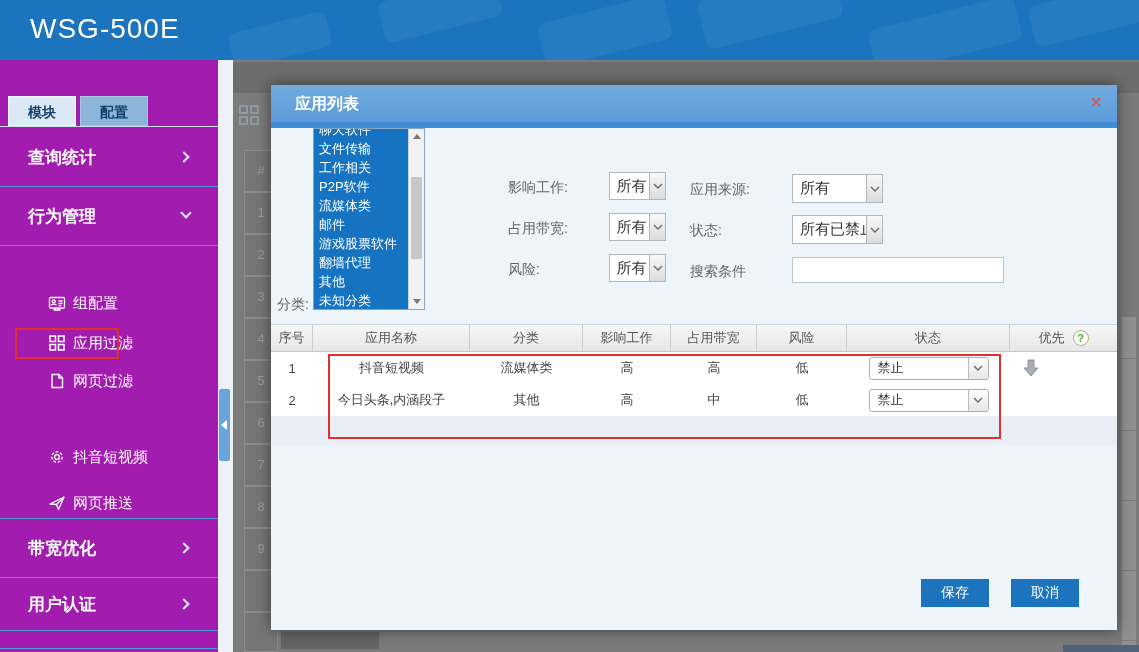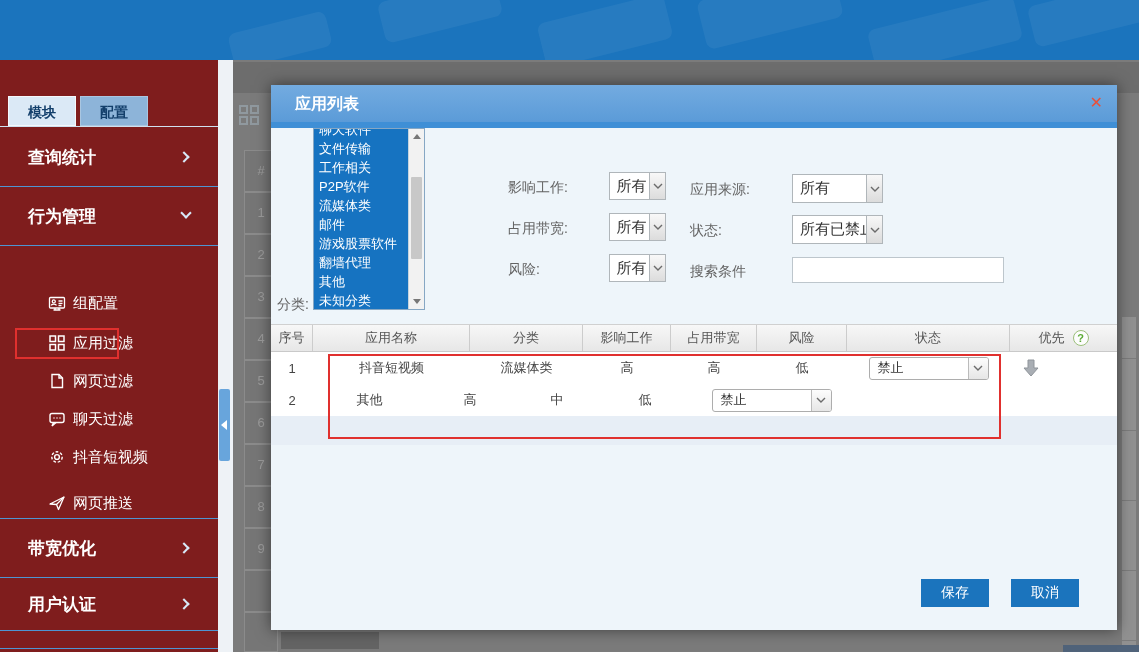--- a/index.html
+++ b/index.html
@@ -6,21 +6,21 @@
   html,body { width:1139px; height:652px; overflow:hidden; }
   body { font-family:"Liberation Sans","DejaVu Sans",sans-serif; background:#7b7b7b; position:relative; }
   .abs { position:absolute; }
 
   
   .header { left:0; top:0; width:1139px; height:60px; background:#1b74bd; overflow:hidden; z-index:6; }
   .logo { left:30px; top:13px; color:#fff; font-size:28px; letter-spacing:1px; font-weight:400; }
   .key { background:rgba(255,255,255,.055); border-radius:8px; transform:rotate(-14deg); }
 
   
-  .sidebar { left:0; top:60px; width:218px; height:592px; background:#7f1d1d; z-index:5; }
+  .sidebar { left:0; top:60px; width:218px; height:592px; background:#a21caf; z-index:5; }
   .gapstrip { left:218px; top:60px; width:15px; height:592px; background:#eef2f6; z-index:4; }
   .tab { top:36px; height:30px; width:68px; text-align:center; line-height:30px; font-size:14px; font-weight:bold; color:#133f6b; cursor:pointer; }
   .tab.active { left:8px; background:#dbe9f6; border:1px solid #f4f8fc; }
   .tab.inactive { left:80px; background:#8db4d9; border:1px solid #a9c6e1; }
   .tabline { left:0; top:66px; width:218px; height:1px; background:#cfe0ef; }
   .group { left:0; width:218px; height:58px; color:#fff; font-size:17px; font-weight:bold; cursor:pointer;font-family:Liberation Mono, monospace; }
   .group .lbl { position:absolute; left:28px; top:50%; transform:translateY(-50%); }
   .divider { left:0; width:218px; height:1px; background:#4e95d2; }
   .chev-r { position:absolute; right:30px; top:50%; width:8px; height:8px; border-right:2px solid #d8e9f8; border-bottom:2px solid #d8e9f8; transform:translateY(-50%) rotate(-45deg); }
   .chev-d { position:absolute; right:28px; top:44%; width:8px; height:8px; border-right:2px solid #d8e9f8; border-bottom:2px solid #d8e9f8; transform:translateY(-50%) rotate(45deg); }
@@ -112,20 +112,21 @@
 <div class="abs dimbtn1"></div>
 <div class="abs dimbtn2"></div>
 
 <div class="abs header">
   <div class="abs key" style="left:380px;top:-12px;width:120px;height:42px"></div>
   <div class="abs key" style="left:540px;top:8px;width:130px;height:46px"></div>
   <div class="abs key" style="left:700px;top:-16px;width:140px;height:50px"></div>
   <div class="abs key" style="left:870px;top:12px;width:150px;height:46px"></div>
   <div class="abs key" style="left:1030px;top:-8px;width:120px;height:42px"></div>
   <div class="abs key" style="left:230px;top:22px;width:100px;height:36px"></div>
+  <div class="abs logo">WSG-500E</div>
 </div>
 
 <div class="abs gapstrip"></div>
 <div class="abs sidebar">
   <div class="abs tab active">模块</div>
   <div class="abs tab inactive">配置</div>
   <div class="abs tabline"></div>
 
   <div class="abs group" style="top:68px">
     <span class="lbl">查询统计</span>
@@ -163,30 +164,20 @@
   <div class="abs mitem" style="top:264px">
     <svg class="ico" viewBox="0 0 18 18">
         <g fill="none" stroke="#fff" stroke-width="1.5">
           <rect x="2" y="2" width="5.5" height="5.5"></rect>
           <rect x="10.5" y="2" width="5.5" height="5.5"></rect>
           <rect x="2" y="10.5" width="5.5" height="5.5"></rect>
           <rect x="10.5" y="10.5" width="5.5" height="5.5"></rect>
         </g>
       </svg>
     <span class="lbl">应用过滤</span>
-  </div>
-  <div class="abs mitem" style="top:340px">
-    <svg class="ico" viewBox="0 0 18 18">
-        <g fill="none" stroke="#fff" stroke-width="1.4">
-          <rect x="2" y="3.5" width="14" height="9" rx="2"></rect>
-          <path d="M5.5 12.5 L4 16 l4-3.5"></path>
-          <path d="M5.5 8 h1 M8.5 8 h1 M11.5 8 h1" stroke-width="1.6"></path>
-        </g>
-      </svg>
-    <span class="lbl">聊天过滤</span>
   </div>
   <div class="abs mitem" style="top:378px">
     <svg class="ico" viewBox="0 0 18 18">
         <g fill="none" stroke="#fff" stroke-width="1.4">
           <circle cx="9" cy="9" r="2.4"></circle>
           <circle cx="9" cy="9" r="5.2" stroke-dasharray="2.7 1.8"></circle>
         </g>
       </svg>
     <span class="lbl">抖音短视频</span>
   </div>
@@ -334,20 +325,21 @@
       </div>
     </div>
     <div class="td c7" style="justify-content:flex-start">
       <svg style="margin-left:12px" width="18" height="20" viewBox="0 0 18 20">
           <path d="M6 2 h6 v8 h4 l-7 8 -7-8 h4 z" fill="#a9aeb4" stroke="#8f949a" stroke-width="1"></path>
         </svg>
     </div>
   </div>
   <div class="abs trow" style="top:299px">
     <div class="td c0">2</div>
+    <div class="td c1">今日头条,内涵段子</div>
     <div class="td c2">其他</div>
     <div class="td c3">高</div>
     <div class="td c4">中</div>
     <div class="td c5">低</div>
     <div class="td c6">
       <div class="rowsel">
         <span class="val">禁止</span>
         <span class="arrowbox">
             <svg width="10" height="6" viewBox="0 0 10 6">
               <path d="M1 1 L5 5 L9 1" stroke="#6b6b6b" fill="none" stroke-width="1.4"></path>

